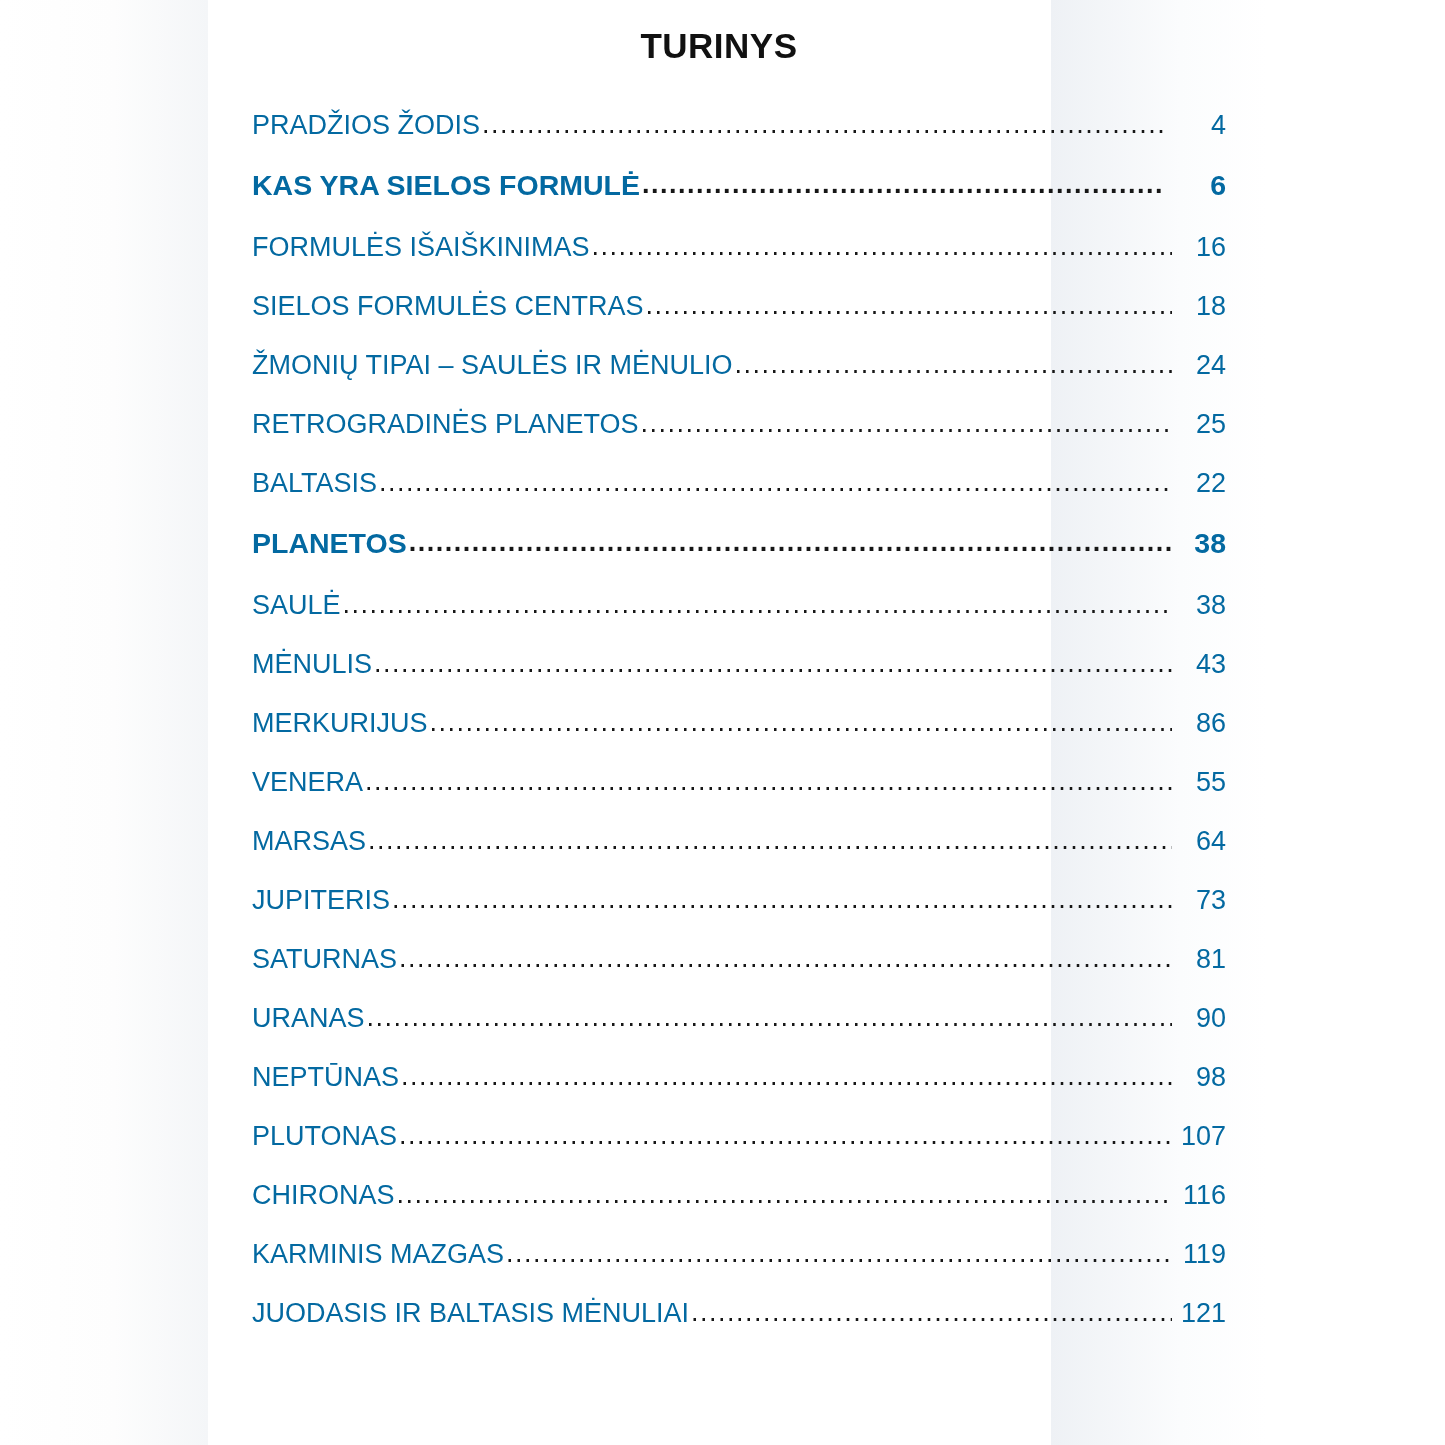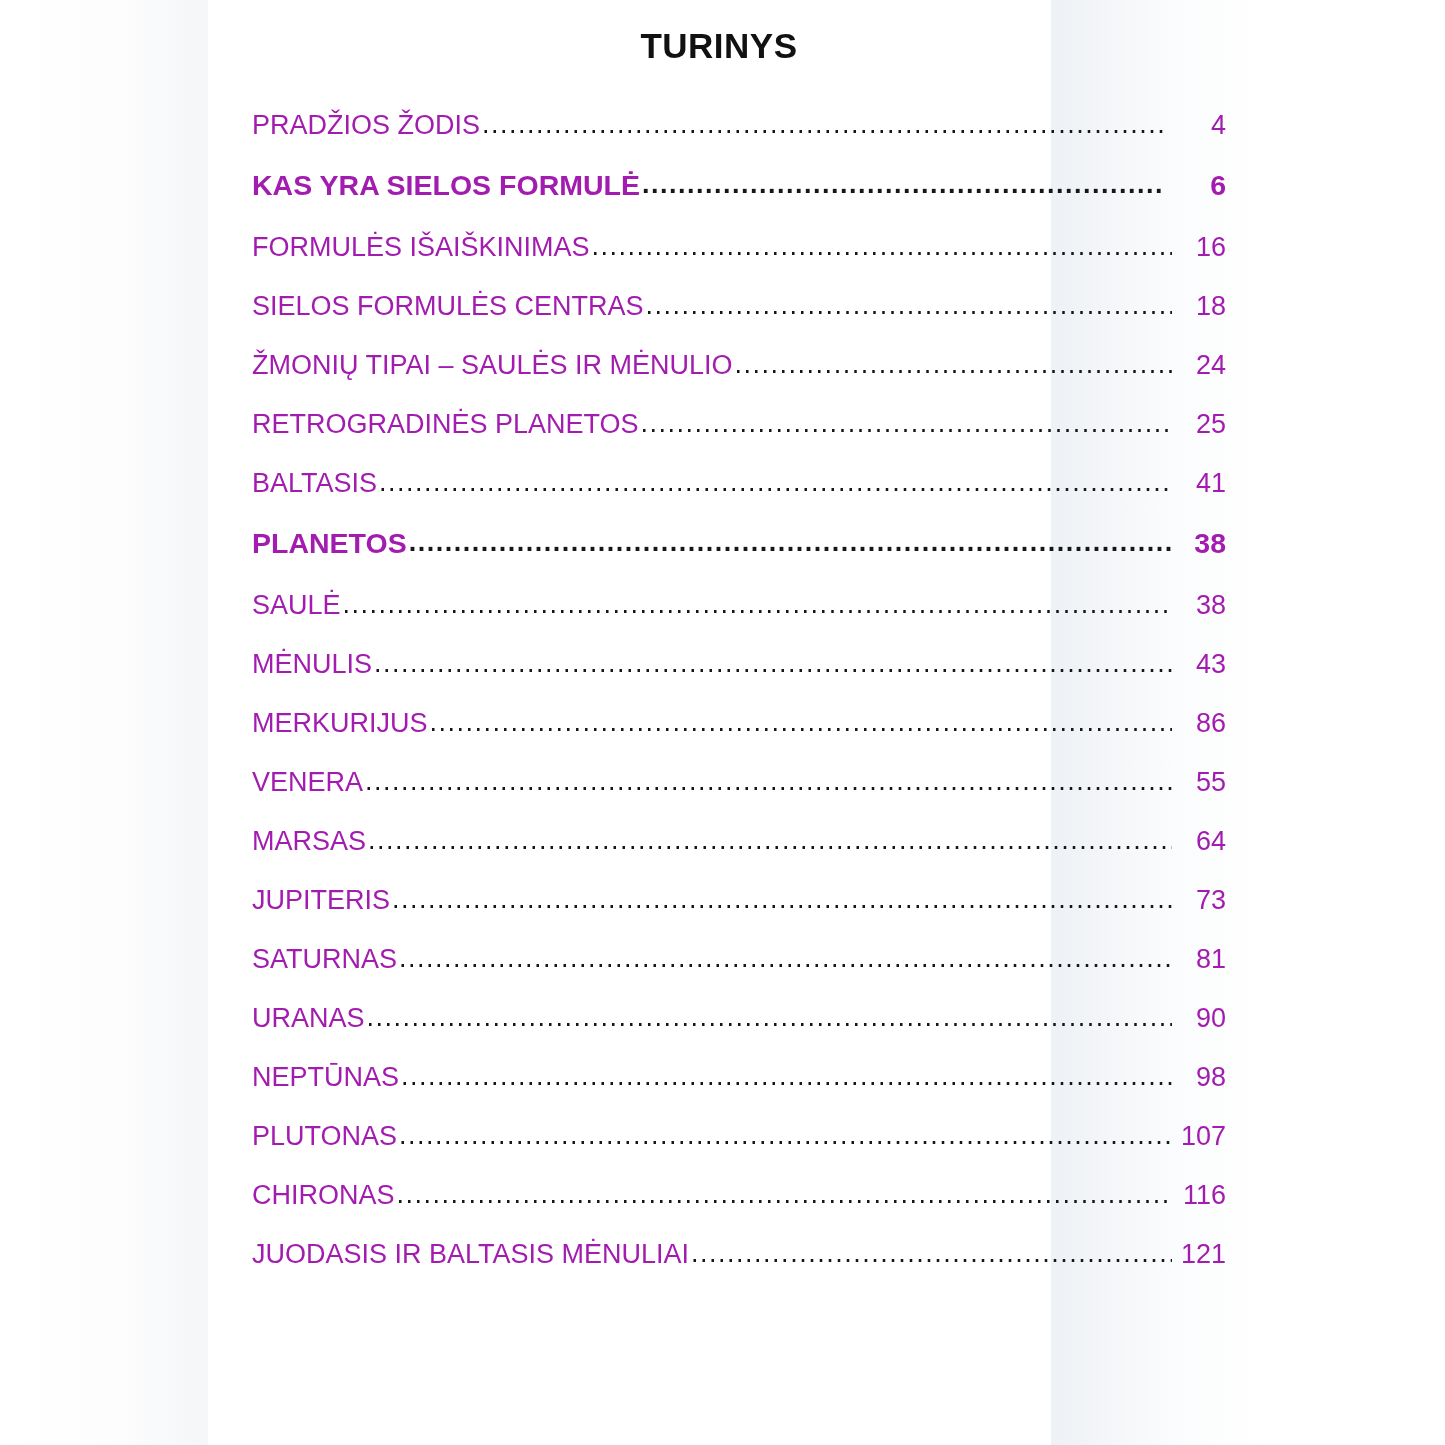--- a/index.html
+++ b/index.html
@@ -54,21 +54,21 @@
   .toc {
     margin-top: 44px;
     padding-left: 44px;
     padding-right: 4px;
   }
   .toc-entry {
     display: flex;
     align-items: baseline;
     width: 100%;
     font-size: 27px;
-    color: #a21caf;
+    color: #0369a1;
     margin-bottom: 28px;
     white-space: nowrap;
   }
   .toc-entry.level-1 {
     font-weight: bold;
     font-size: 28.5px;
     margin-bottom: 30px;
     align-items: center;
   }
   .toc-label {
@@ -134,21 +134,21 @@
           <span class="toc-page">24</span>
         </div>
         <div class="toc-entry level-2">
           <span class="toc-label">RETROGRADINĖS PLANETOS</span>
           <span class="toc-dots"></span>
           <span class="toc-page">25</span>
         </div>
         <div class="toc-entry level-2">
           <span class="toc-label">BALTASIS</span>
           <span class="toc-dots"></span>
-          <span class="toc-page">41</span>
+          <span class="toc-page">22</span>
         </div>
         <div class="toc-entry level-1">
           <span class="toc-label">PLANETOS</span>
           <span class="toc-dots"></span>
           <span class="toc-page">38</span>
         </div>
         <div class="toc-entry level-2">
           <span class="toc-label">SAULĖ</span>
           <span class="toc-dots"></span>
           <span class="toc-page">38</span>
@@ -195,20 +195,25 @@
         </div>
         <div class="toc-entry level-2">
           <span class="toc-label">PLUTONAS</span>
           <span class="toc-dots"></span>
           <span class="toc-page">107</span>
         </div>
         <div class="toc-entry level-2">
           <span class="toc-label">CHIRONAS</span>
           <span class="toc-dots"></span>
           <span class="toc-page">116</span>
+        </div>
+        <div class="toc-entry level-2">
+          <span class="toc-label">KARMINIS MAZGAS</span>
+          <span class="toc-dots"></span>
+          <span class="toc-page">119</span>
         </div>
         <div class="toc-entry level-2">
           <span class="toc-label">JUODASIS IR BALTASIS MĖNULIAI</span>
           <span class="toc-dots"></span>
           <span class="toc-page">121</span>
         </div>
       </div>
   </div>
 </div>
 

